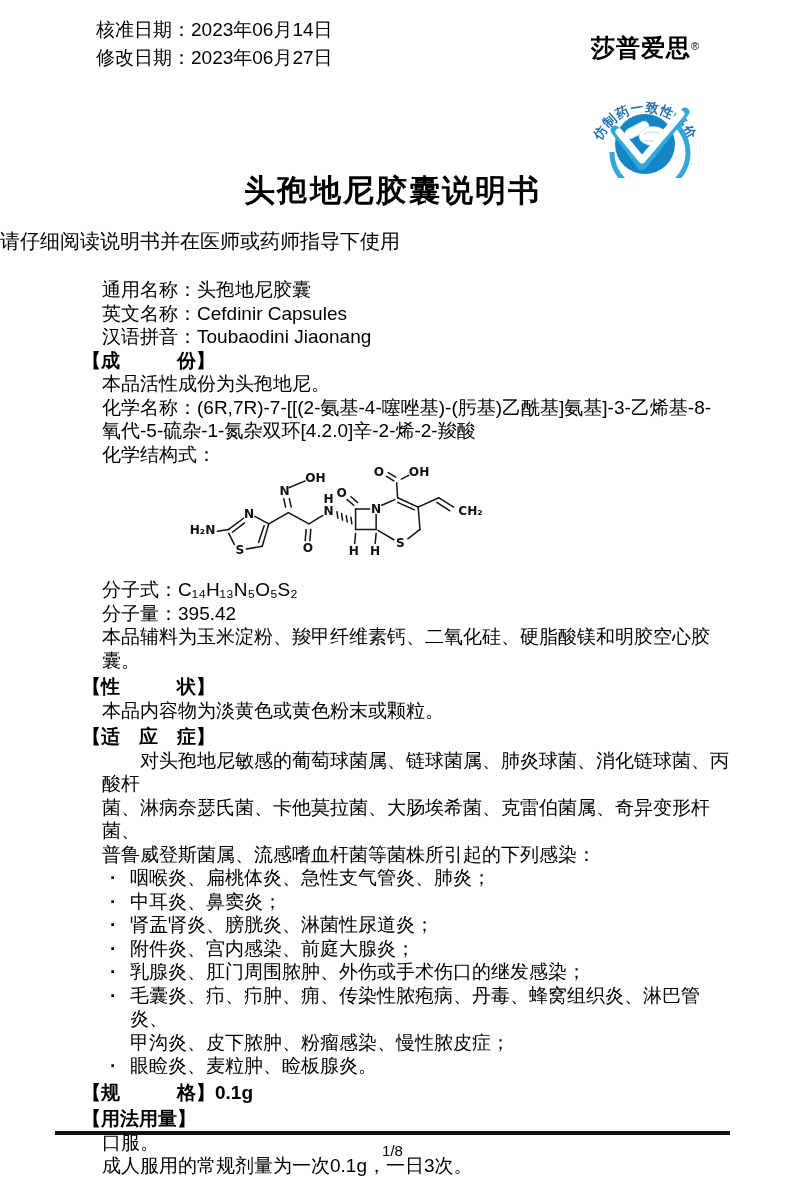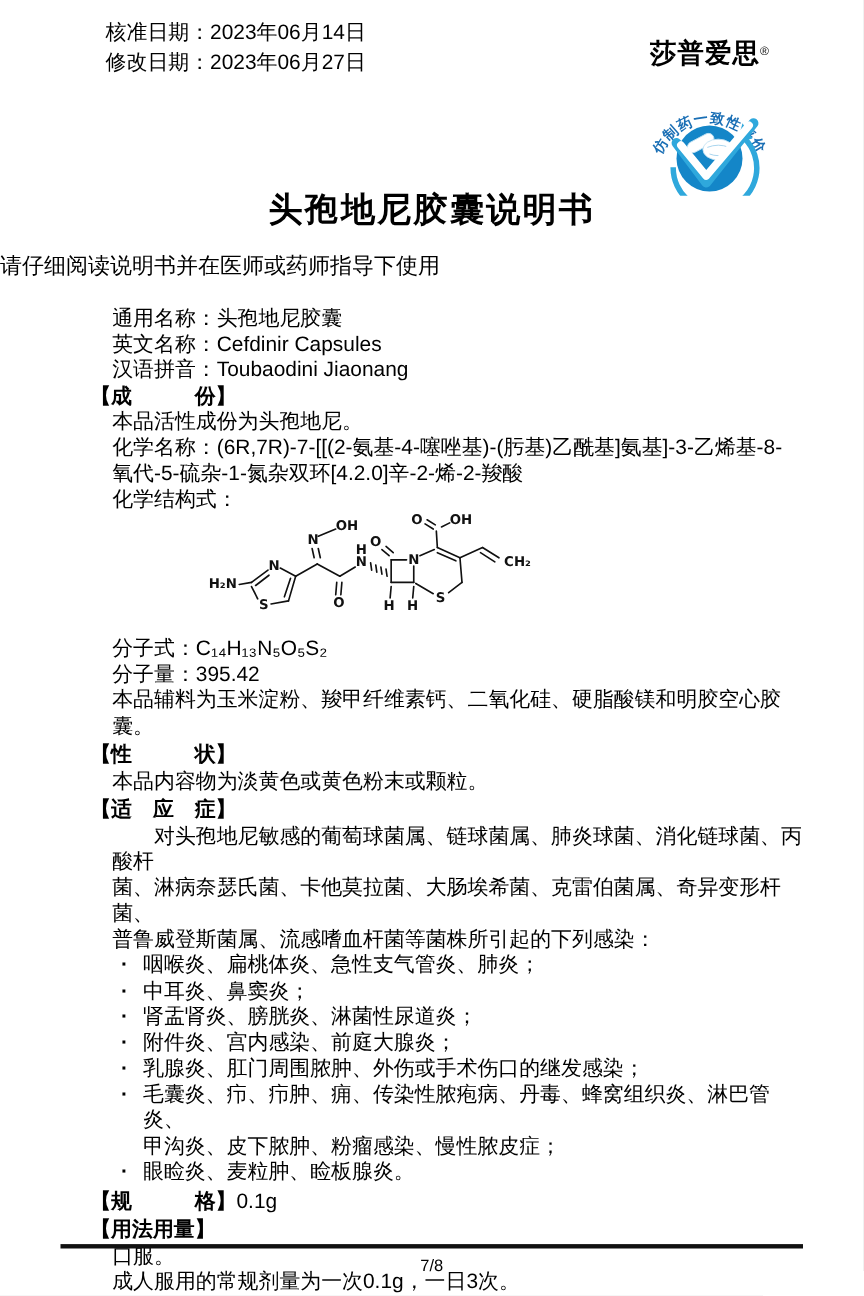--- a/index.html
+++ b/index.html
@@ -28,21 +28,21 @@
   .content { position:absolute; top:278px; left:82px; right:56px;
              font-size:19px; line-height:23.5px; }
   .sec { font-weight:700; }
   .mt3 { margin-top:3px; }
   .ln { padding-left:20px; }
   .para-first { padding-left:20px; text-indent:38px; }
   .bullet { display:flex; padding-left:28px; }
   .bullet .dot { width:20px; flex:0 0 20px; font-weight:700; }
   .bullet .btext { flex:1; }
   .bullet-cont { padding-left:48px; }
-  .inline-val { font-weight:400; }
+  .inline-val { font-weight:700; }
   
   .structure-wrap { height:112px; margin:0 0 0 100px; }
   .structure-wrap svg { height:112px; width:auto; display:block; }
   .atom { font-family:"DejaVu Sans", sans-serif; font-size:13px; font-weight:600; fill:#111; }
   .bond { stroke:#111; stroke-width:1.6; fill:none; stroke-linecap:round; }
   
   .footer-line { position:absolute; left:55px; right:55px; top:1131px; height:4px; background:#111; }
   .page-num { position:absolute; top:1142px; left:0; width:100%; text-align:center; font-size:15px; }
   .arc-text { font-size:13px; font-weight:700; fill:#1a6fb5; letter-spacing:1px; }
 </style>
@@ -228,15 +228,15 @@
       <span class="sec">【规　　　格】</span><span class="inline-val">0.1g</span>
     </div>
 
     <div class="sec mt3">【用法用量】</div>
     <div class="ln">口服。</div>
     <div class="ln">成人服用的常规剂量为一次0.1g，一日3次。</div>
 
   </div>
 
   <div class="footer-line"></div>
-  <div class="page-num">7/8</div>
+  <div class="page-num">1/8</div>
 
 </div>
 
 </body></html>

